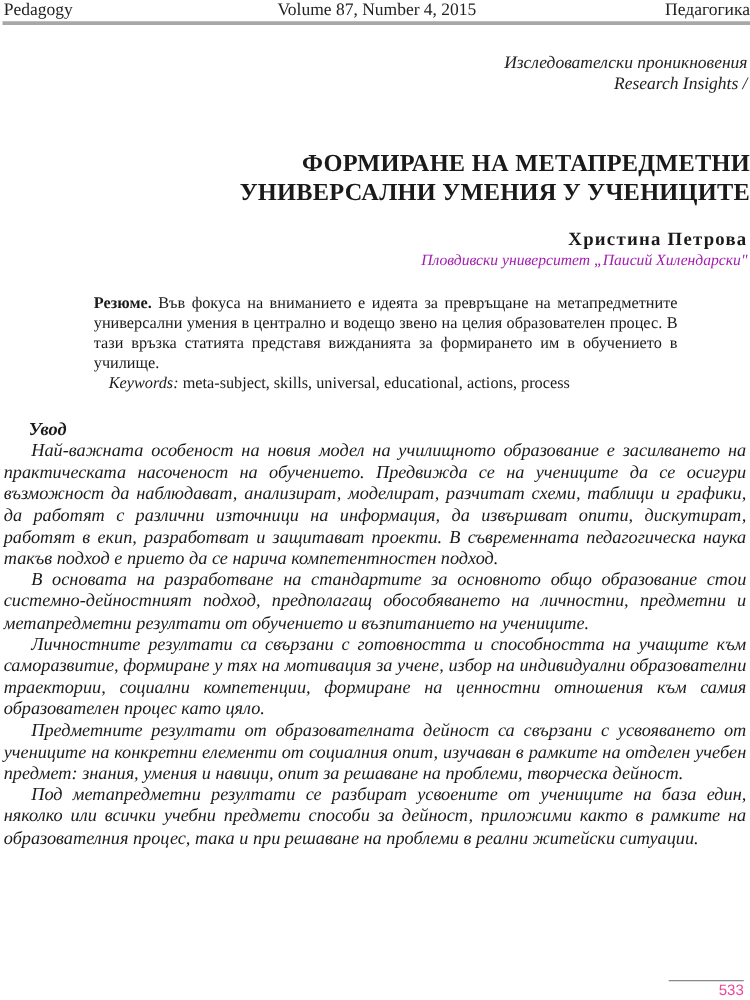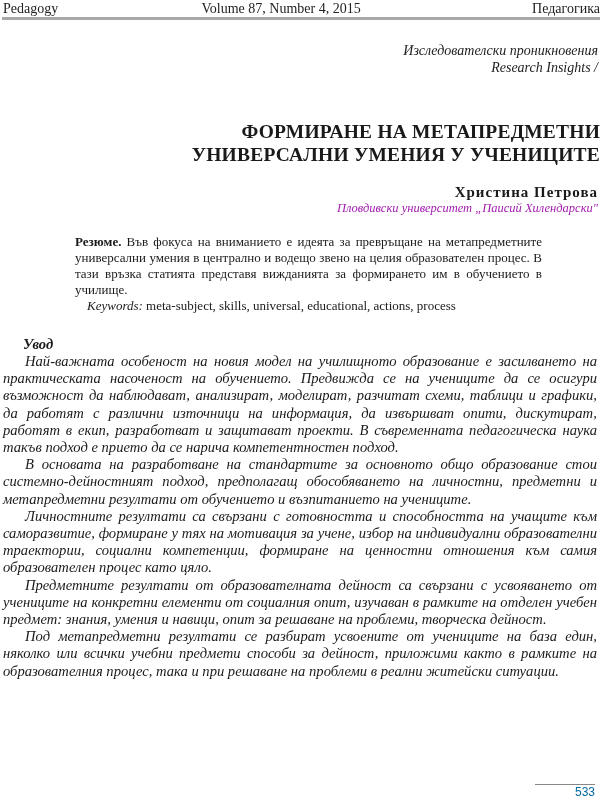--- a/index.html
+++ b/index.html
@@ -21,21 +21,21 @@
       top: 0;
       height: 16px;
       display: flex;
       justify-content: space-between;
       align-items: flex-end;
       font-size: 14px;
       color: #222;
     }
     .running-header span { line-height: 14px; }
     .running-header .rh-left { width: 190px; }
-    .running-header .rh-center { width: 200px; margin-left: 0px; }
+    .running-header .rh-center { width: 200px; text-align: center; margin-left: 0px; }
     .running-header .rh-right { width: 190px; text-align: right; padding-right: 0px; }
     .header-rule {
       position: absolute;
       left: 2px;
       right: 0;
       top: 17px;
       height: 3px;
       background: #a8a8a8;
     }
     .section-label {
@@ -120,21 +120,21 @@
       height: 1px;
       background: #888;
     }
     .page-number {
       position: absolute;
       right: 5px;
       top: 785px;
       font-family: "Liberation Sans", "DejaVu Sans", sans-serif;
       font-size: 12px;
       line-height: 14px;
-      color: #0369a1;
+      color: #ec4899;
     }
   </style>
 </head>
 <body>
 
 <header class="running-header">
   <span class="rh-left">Pedagogy</span>
   <span class="rh-center">Volume 87, Number 4, 2015</span>
   <span class="rh-right">Педагогика</span>
 </header>

